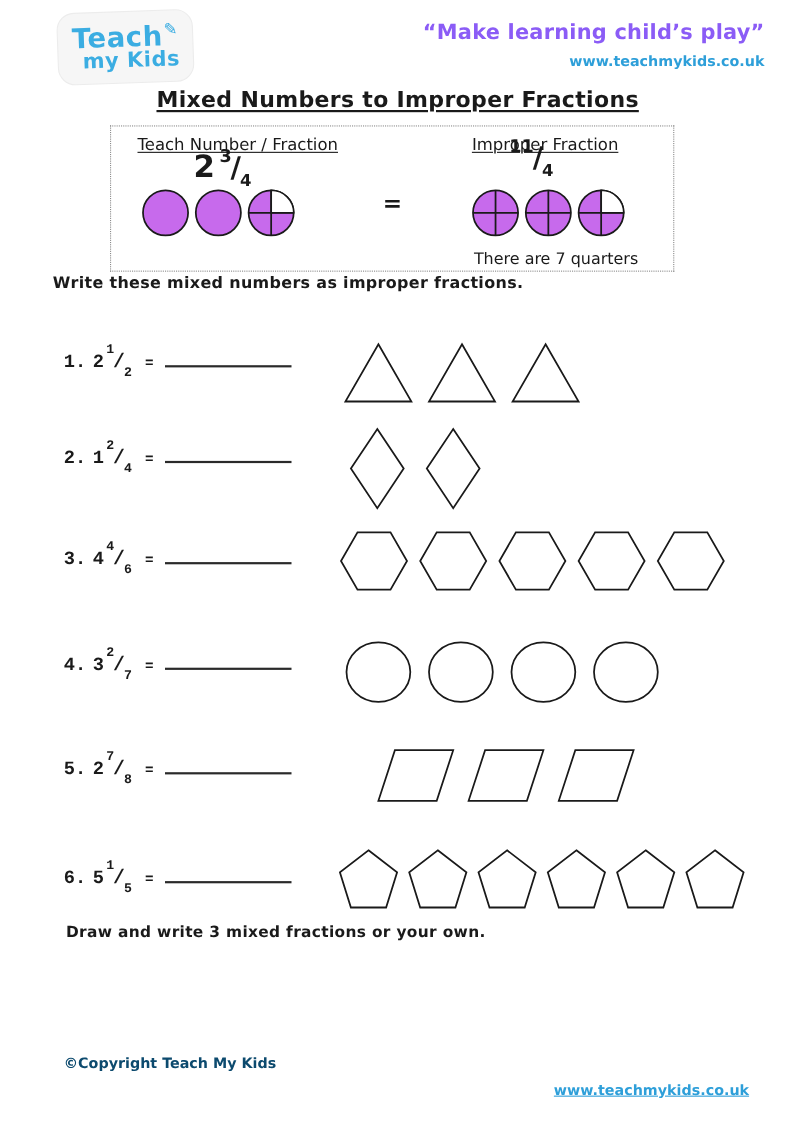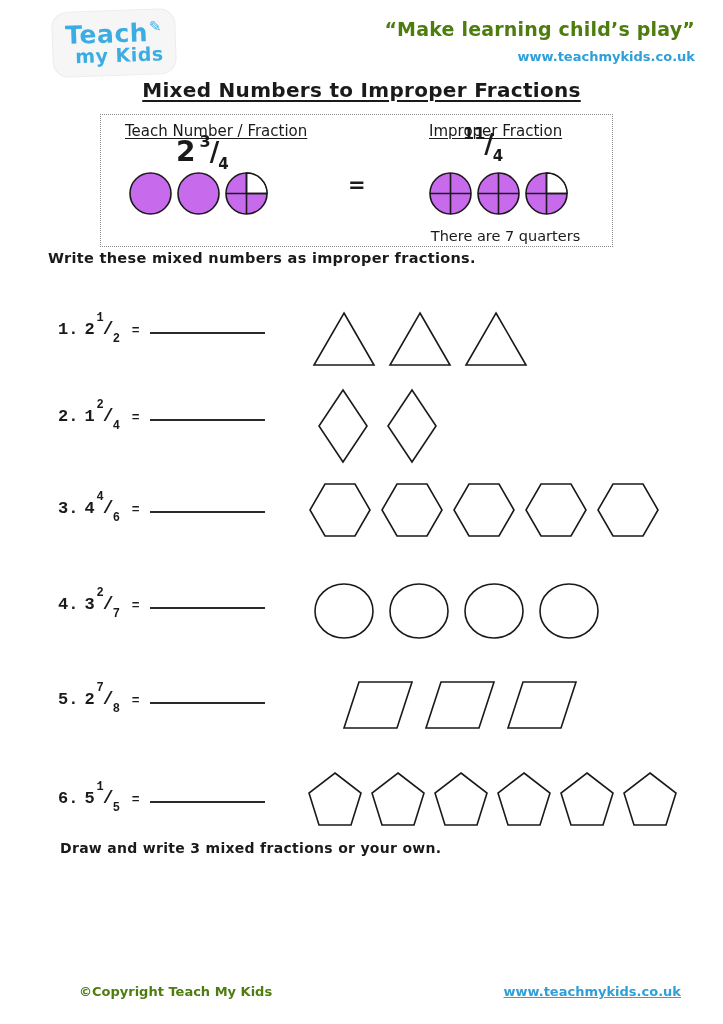--- a/index.html
+++ b/index.html
@@ -16,21 +16,21 @@
     display:flex; flex-direction:column; align-items:center; justify-content:center;
     border:1px solid #ececec;
   }
   .logo-line1 { font-size:25px; font-weight:bold; color:#3badе2; }
   .logo-line1, .logo-line2 { color:#3BADE2; letter-spacing:0.5px; line-height:1.0; font-weight:bold; }
   .logo-line1 { font-size:25px; }
   .logo-line2 { font-size:19px; margin-left:10px; }
   .pencil-icon { font-size:15px; vertical-align:super; margin-left:1px; }
 
   .header-right { position:absolute; right:28px; top:18px; text-align:right; }
-  .tagline { font-size:19px; font-weight:bold; color:#4d7c0f; letter-spacing:0.2px; }
+  .tagline { font-size:19px; font-weight:bold; color:#8b5cf6; letter-spacing:0.2px; }
   .header-site { font-size:13px; font-weight:bold; color:#2E9FD9; margin-top:9px; }
 
   .page-title {
     position:absolute; top:78px; left:0; width:100%; text-align:center;
     font-size:20px; font-weight:bold; text-decoration:underline;
     text-underline-offset:3px; letter-spacing:0.3px;
   }
 
   
   .example-box {
@@ -69,21 +69,21 @@
   .p-slash { font-size:18px; margin:0 -1px; }
   .p-frac sub { font-size:12px; position:relative; top:3px; }
   .p-eq { font-size:13px; margin-left:12px; }
   .p-blank { display:inline-block; width:115px; border-bottom:2px solid #2a2a2a; height:13px; margin-left:10px; }
   .p-shapes { display:flex; align-items:flex-end; }
   .p-shapes svg { display:block; }
 
   .closing-text { position:absolute; left:60px; top:840px; font-size:14px; font-weight:bold; letter-spacing:0.3px; }
 
   
-  .footer-copy { position:absolute; left:58px; top:984px; font-size:13px; font-weight:bold; color:#4d7c0f;margin-left:21px; }
+  .footer-copy { position:absolute; left:58px; top:960px; font-size:13px; font-weight:bold; color:#0c4a6e; }
   .footer-site { position:absolute; right:42px; top:984px; font-size:13px; font-weight:bold; color:#2E9FD9; text-decoration:underline; cursor:pointer; }
 </style>
 </head>
 <body>
 
 <div class="page">
 
   <div class="logo">
     <div class="logo-line1"><span>Teach</span><span class="pencil-icon">✎</span></div>
     <div class="logo-line2">my Kids</div>

